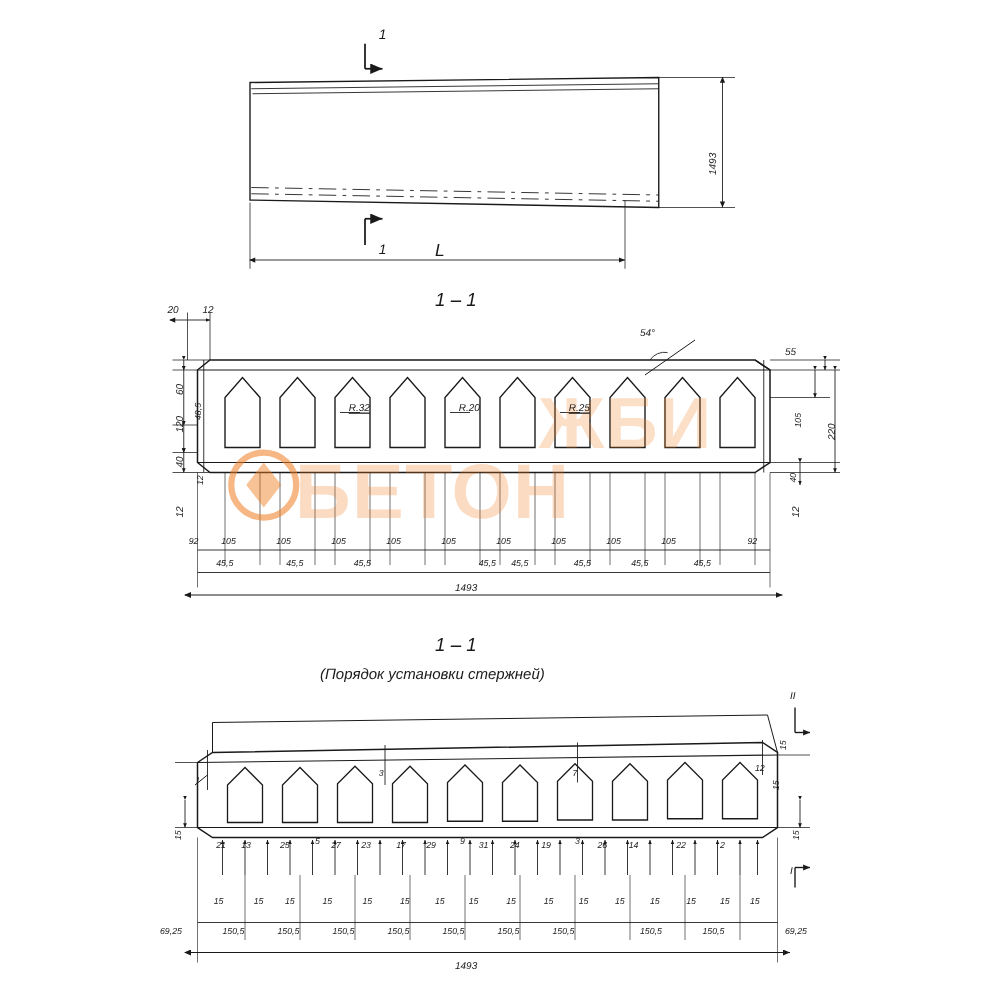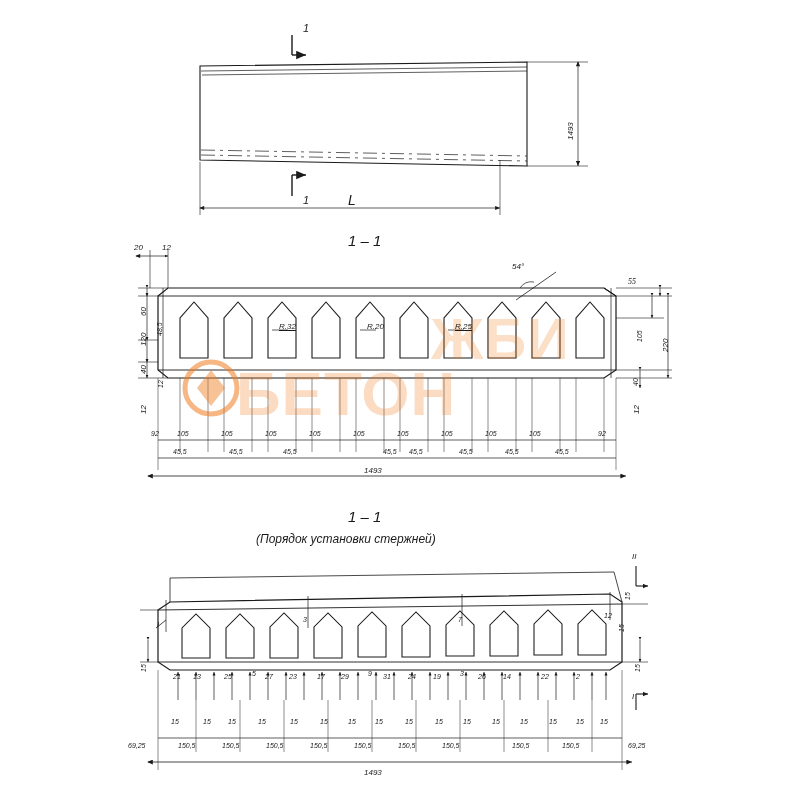--- a/index.html
+++ b/index.html
@@ -264,21 +264,21 @@
 
 <div class="lbl small" style="left:134px;top:243px;">20</div>
 <div class="lbl small" style="left:162px;top:243px;">12</div>
 <div class="lbl small rot" style="left:139px;top:316px;">60</div>
 <div class="lbl small rot" style="left:139px;top:346px;">120</div>
 <div class="lbl small rot" style="left:139px;top:374px;">40</div>
 <div class="lbl small rot" style="left:139px;top:414px;">12</div>
 <div class="lbl tiny rot" style="left:156px;top:336px;">48,5</div>
 <div class="lbl tiny rot" style="left:157px;top:388px;">12</div>
 
-<div class="lbl small" style="left:628px;top:277px;font-family:Liberation Serif, serif;">55</div>
+<div class="lbl small" style="left:628px;top:277px;">55</div>
 <div class="lbl tiny rot" style="left:636px;top:342px;">105</div>
 <div class="lbl small rot" style="left:661px;top:352px;">220</div>
 <div class="lbl tiny rot" style="left:632px;top:386px;">40</div>
 <div class="lbl small rot" style="left:632px;top:414px;">12</div>
 
 <div class="lbl small" style="left:512px;top:262px;">54°</div>
 <div class="lbl small" style="left:279px;top:322px;text-decoration:underline;">R.32</div>
 <div class="lbl small" style="left:367px;top:322px;">R.20</div>
 <div class="lbl small" style="left:455px;top:322px;text-decoration:underline;">R.25</div>
 

